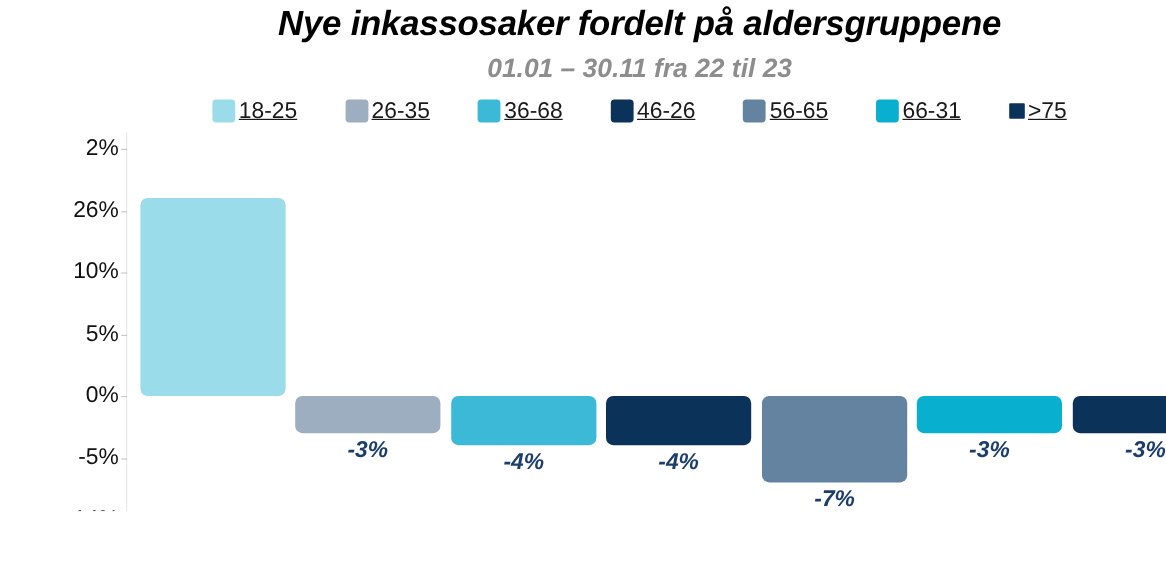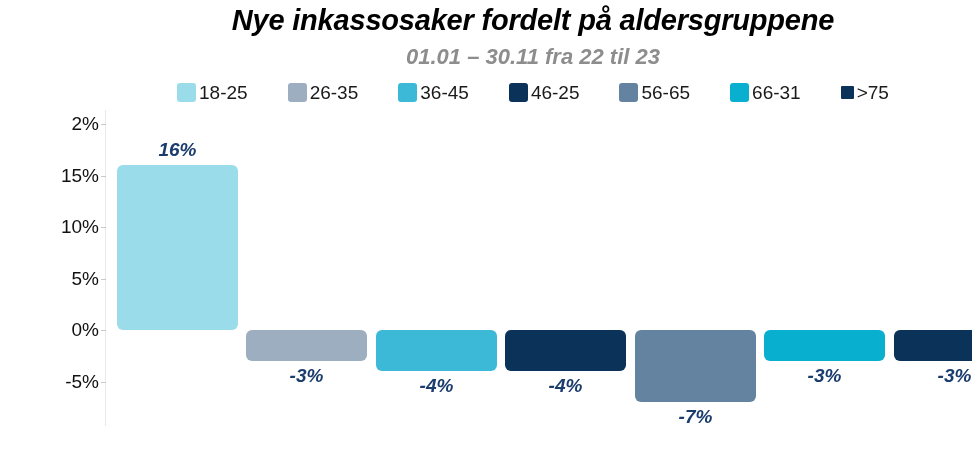--- a/index.html
+++ b/index.html
@@ -74,20 +74,21 @@
   .legend-swatch.small {
     width: 13px;
     height: 13px;
     border-radius: 1px;
   }
   .legend-label {
     font-size: 19px;
     color: #1a1a1a;
     line-height: 19px;
     white-space: nowrap;
+    text-decoration: underline;
   }
 
   
   #plot {
     position: absolute;
     left: 58px;
     top: 110px;
     width: 906px;
     height: 345px;
   }
@@ -146,58 +147,57 @@
       <div class="legend-item">
         <span class="legend-swatch" style="background: rgb(155, 220, 234);"></span>
         <span class="legend-label">18-25</span>
       </div>
       <div class="legend-item">
         <span class="legend-swatch" style="background: rgb(156, 174, 191);"></span>
         <span class="legend-label">26-35</span>
       </div>
       <div class="legend-item">
         <span class="legend-swatch" style="background: rgb(60, 185, 214);"></span>
-        <span class="legend-label">36-45</span>
+        <span class="legend-label">36-68</span>
       </div>
       <div class="legend-item">
         <span class="legend-swatch" style="background: rgb(11, 50, 88);"></span>
-        <span class="legend-label">46-25</span>
+        <span class="legend-label">46-26</span>
       </div>
       <div class="legend-item">
         <span class="legend-swatch" style="background: rgb(100, 131, 160);"></span>
         <span class="legend-label">56-65</span>
       </div>
       <div class="legend-item">
         <span class="legend-swatch" style="background: rgb(8, 175, 206);"></span>
         <span class="legend-label">66-31</span>
       </div>
       <div class="legend-item">
         <span class="legend-swatch small" style="background: rgb(11, 50, 88);"></span>
         <span class="legend-label">&gt;75</span>
       </div>
     </div>
 
   <div id="plot">
     <div id="axis-line"></div>
   <div class="y-tick" style="top: 4px;">2%</div>
       <div class="y-tick-mark" style="top: 14px;"></div>
-      <div class="y-tick" style="top: 55.5px;">15%</div>
+      <div class="y-tick" style="top: 55.5px;">26%</div>
       <div class="y-tick-mark" style="top: 65.5px;"></div>
       <div class="y-tick" style="top: 107px;">10%</div>
       <div class="y-tick-mark" style="top: 117px;"></div>
       <div class="y-tick" style="top: 158.5px;">5%</div>
       <div class="y-tick-mark" style="top: 168.5px;"></div>
       <div class="y-tick" style="top: 210px;">0%</div>
       <div class="y-tick-mark" style="top: 220px;"></div>
       <div class="y-tick" style="top: 261.5px;">-5%</div>
       <div class="y-tick-mark" style="top: 271.5px;"></div>
       <div class="y-tick" style="top: 313px;">-14%</div>
       <div class="y-tick-mark" style="top: 323px;"></div>
       <div class="bar" style="left: 12px; top: 55.2px; width: 121px; height: 164.8px; background: rgb(155, 220, 234);"></div>
-      <div class="bar-label" style="left: 12px; width: 121px; top: 30.2px;">16%</div>
       <div class="bar" style="left: 141px; top: 220px; width: 121px; height: 30.9px; background: rgb(156, 174, 191);"></div>
       <div class="bar-label" style="left: 141px; width: 121px; top: 255.9px;">-3%</div>
       <div class="bar" style="left: 271px; top: 220px; width: 121px; height: 41.2px; background: rgb(60, 185, 214);"></div>
       <div class="bar-label" style="left: 271px; width: 121px; top: 266.2px;">-4%</div>
       <div class="bar" style="left: 400px; top: 220px; width: 121px; height: 41.2px; background: rgb(11, 50, 88);"></div>
       <div class="bar-label" style="left: 400px; width: 121px; top: 266.2px;">-4%</div>
       <div class="bar" style="left: 530px; top: 220px; width: 121px; height: 72.1px; background: rgb(100, 131, 160);"></div>
       <div class="bar-label" style="left: 530px; width: 121px; top: 297.1px;">-7%</div>
       <div class="bar" style="left: 659px; top: 220px; width: 121px; height: 30.9px; background: rgb(8, 175, 206);"></div>
       <div class="bar-label" style="left: 659px; width: 121px; top: 255.9px;">-3%</div>

